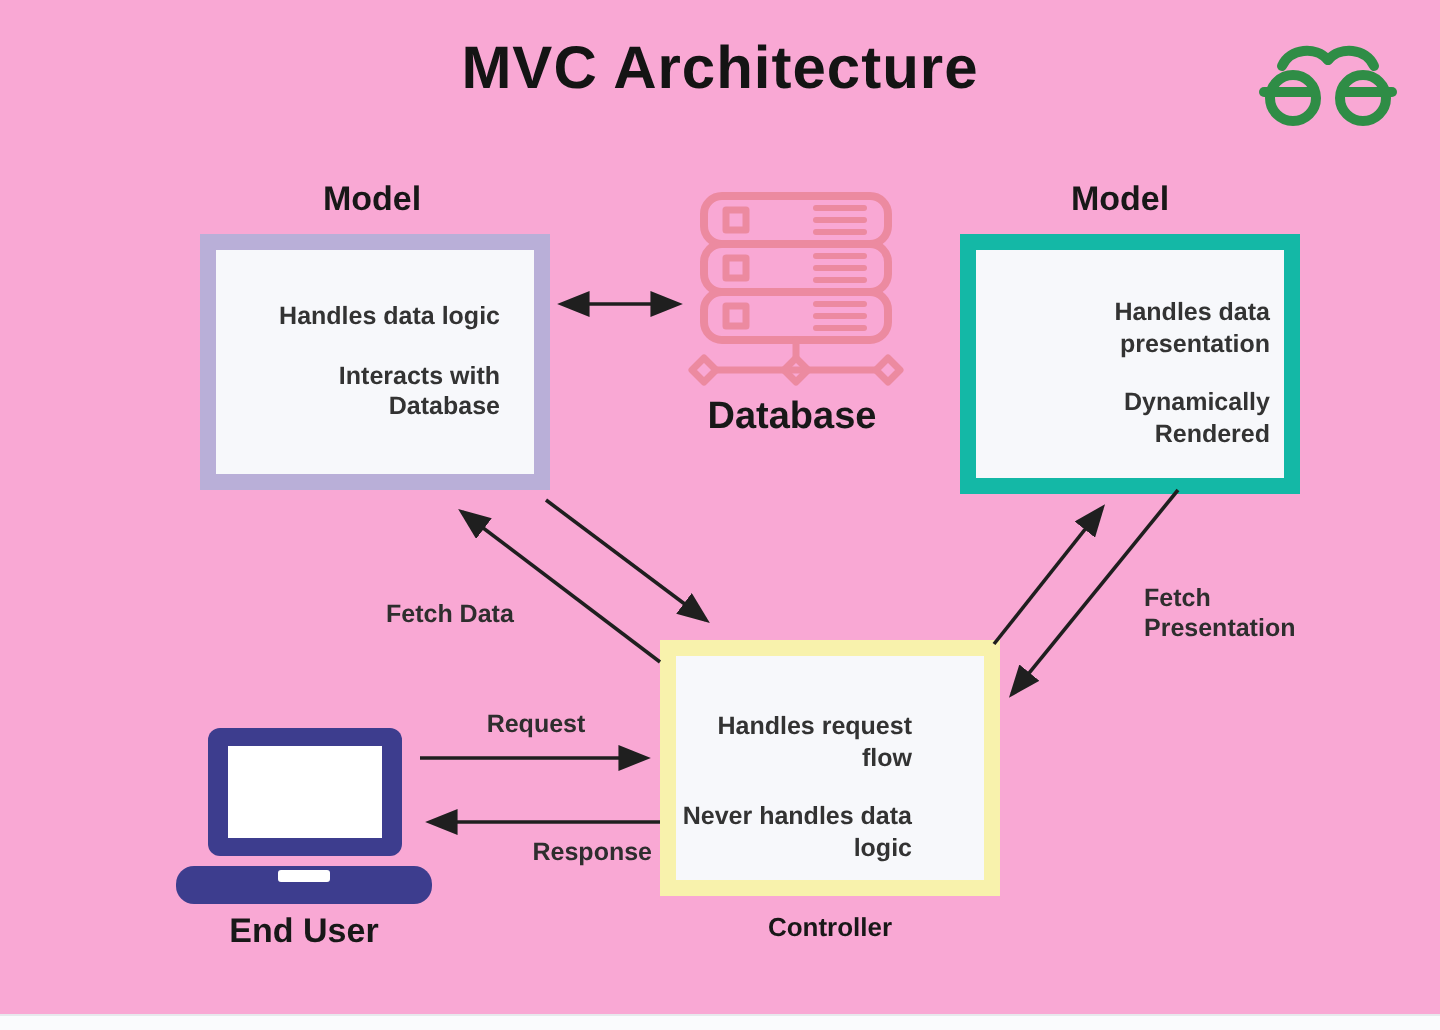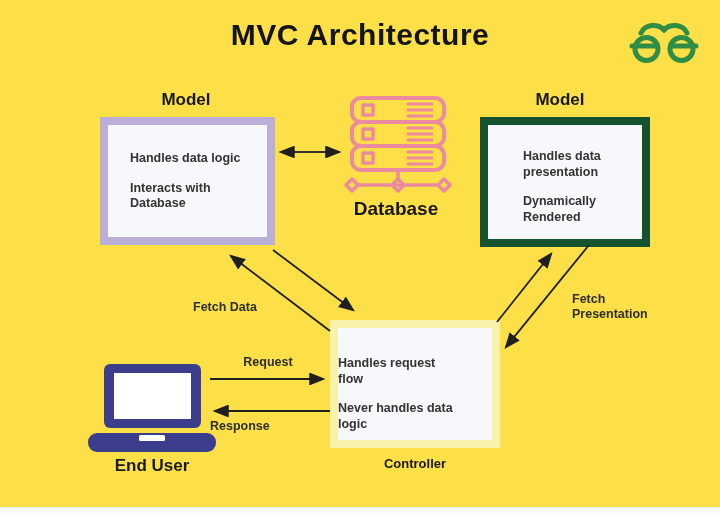--- a/index.html
+++ b/index.html
@@ -1,62 +1,62 @@
 <!DOCTYPE html>
 <html><head>
 <meta charset="utf-8">
 <style>
   * { margin:0; padding:0; box-sizing:border-box; }
   html,body { background:#e9ebee; }
   .canvas {
     position:relative; width:720px; height:515px;
-    background:#fde047; overflow:hidden;
+    background:#f9a8d4; overflow:hidden;
     font-family:"Liberation Sans","DejaVu Sans",sans-serif;
     color:#1c1c1e;
   }
   .title {
     position:absolute; left:0; top:18px; width:720px;
     text-align:center; font-size:30px; font-weight:800;
     letter-spacing:0.5px; color:#141414;
   }
   .logo { position:absolute; left:628px; top:20px; width:72px; height:48px; }
 
   .node-label { position:absolute; font-weight:800; color:#181818; text-align:center; }
   .lbl-model      { left:116px; top:90px;  width:140px; font-size:17px; }
   .lbl-view       { left:490px; top:90px;  width:140px; font-size:17px; }
   .lbl-database   { left:330px; top:198px; width:132px; font-size:19px; }
   .lbl-controller { left:330px; top:456px; width:170px; font-size:13px; }
   .lbl-enduser    { left:87px;  top:456px; width:130px; font-size:17px; }
 
   .box {
-    position:absolute; background:#f7f8fb;
+    position:absolute; background:#f7f8fb;text-align:right;
   }
   .box-model      { left:100px; top:117px; width:175px; height:128px; border:8px solid #b9afd8; }
-  .box-view       { left:480px; top:117px; width:170px; height:130px; border:8px solid #14532d; }
+  .box-view       { left:480px; top:117px; width:170px; height:130px; border:8px solid #14b8a6; }
   .box-controller { left:330px; top:320px; width:170px; height:128px; border:8px solid #f8f2ac; }
   .box p {
     font-size:12.5px; font-weight:700; color:#333;
     line-height:1.25; margin-bottom:14px;
   }
   .box-model p      { margin-left:22px; width:120px; } .box-model      { padding-top:26px; }
   .box-view p       { margin-left:35px; width:112px; } .box-view       { padding-top:24px; }
   .box-controller p { width:118px; } .box-controller { padding-top:28px; }
 
   .icon-db     { position:absolute; left:342px; top:94px;  width:112px; height:102px; }
   .icon-laptop { position:absolute; left:88px;  top:362px; width:128px; height:92px; }
 
   .arrows { position:absolute; left:0; top:0; width:720px; height:515px; pointer-events:none; }
 
   .arrow-label {
     position:absolute; font-size:12.5px; font-weight:700; color:#2e2e2e; line-height:1.2;
   }
   .lbl-fetch-data { left:193px; top:300px; }
   .lbl-fetch-pres { left:572px; top:292px; width:86px; }
   .lbl-request    { left:210px; top:355px; width:116px; text-align:center; }
-  .lbl-response   { left:210px; top:419px; width:116px; text-align:left; }
+  .lbl-response   { left:210px; top:419px; width:116px; text-align:right; }
 
   .bottom-strip {
     position:absolute; left:0; bottom:0; width:720px; height:8px;
     background:#fafbfd; border-top:1px solid #e7e9ed;
   }
 </style>
 </head>
 <body>
 
 <div class="canvas">

